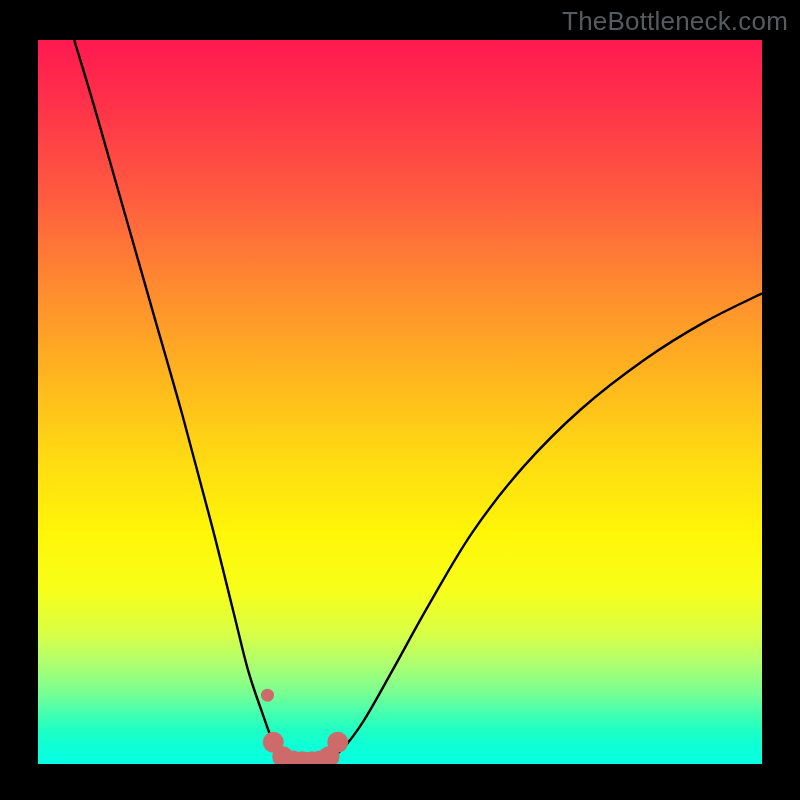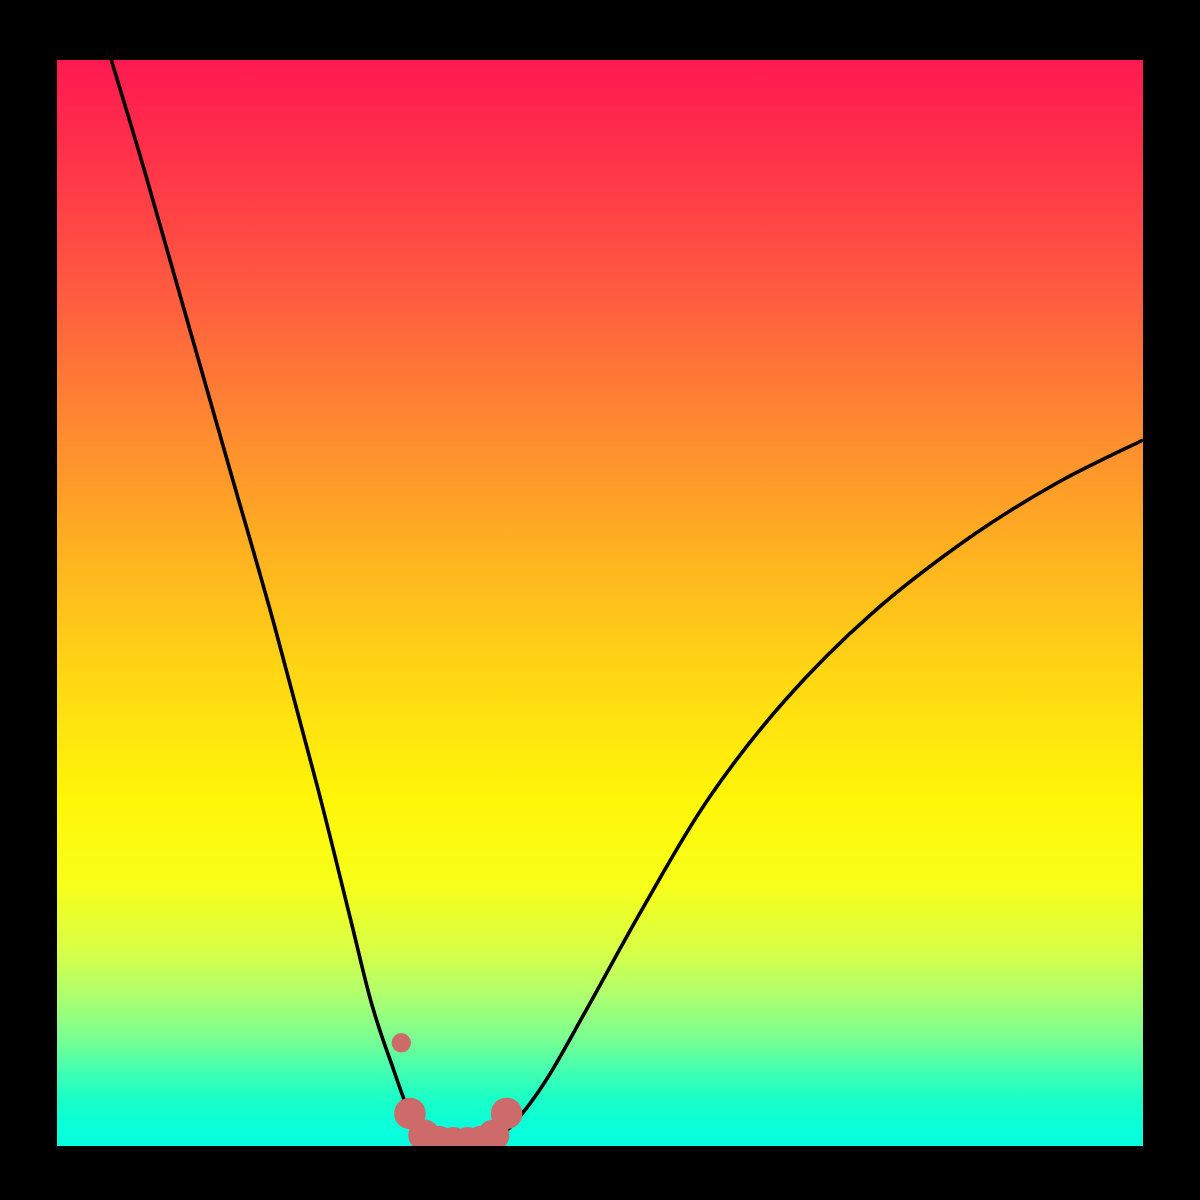--- a/index.html
+++ b/index.html
@@ -61,20 +61,21 @@
     top: 0;
     width: 724px;
     height: 724px;
     pointer-events: none;
   }
 </style>
 </head>
 <body>
 
 <div class="frame">
+  <div class="watermark">TheBottleneck.com</div>
 
   <div class="plot">
     <svg class="curves" viewBox="0 0 724 724">
       <g>
         <path id="left-path" fill="none" stroke-width="2.4" stroke="#000000" d="M 36.2 0 C 40.1096 13.031999999999995, 48.7976 41.12319999999998, 57.92 72.39999999999998 C 67.0424 103.67679999999997, 76.45439999999999 137.2704, 86.88 173.76 C 97.3056 210.2496, 105.4144 238.6304, 115.84 275.12 C 126.2656 311.6096, 134.3744 338.6872, 144.8 376.48 C 155.22560000000001 414.2728, 164.6376 449.8936, 173.76 485.08 C 182.8824 520.2664, 188.96400000000003 545.8960000000001, 195.48000000000002 571.96 C 201.996 598.024, 204.7472 611.6352, 209.95999999999998 629.88 C 215.17279999999997 648.1247999999999, 219.87879999999998 660.2879999999999, 224.44 673.3199999999999 C 229.0012 686.352, 231.3904 694.4608, 235.3 702.28 C 239.20960000000002 710.0992, 242.90200000000004 713.502, 246.16000000000003 716.76 C 249.418 720.018, 252.09679999999997 719.7284, 253.39999999999998 720.38"></path>
       </g>
       <g>
         <path id="right-path" fill="none" stroke-width="2.4" stroke="#000000" d="M 289.6 720.38 C 292.20640000000003 718.4252, 297.56399999999996 716.6876, 304.08 709.52 C 310.596 702.3524, 316.6776 694.8951999999999, 325.8 680.56 C 334.92240000000004 666.2248, 343.0312 650.7312, 354.76 629.88 C 366.48879999999997 609.0288, 376.62480000000005 589.4808, 390.96000000000004 564.72 C 405.2952 539.9592, 417.4584 517.0808, 434.4 492.32 C 451.34159999999997 467.5592, 465.53200000000004 449.31440000000003, 485.08000000000004 427.16 C 504.62800000000004 405.0056, 520.8456 388.788, 543 369.24 C 565.1544 349.692, 586.0056 334.19839999999994, 608.16 318.55999999999995 C 630.3144 302.92159999999996, 645.2288000000001 294.0888, 666.08 282.36 C 686.9312 270.63120000000004, 713.5744 258.6128, 724 253.39999999999998"></path>
       </g>
       <g id="valley-dots">

